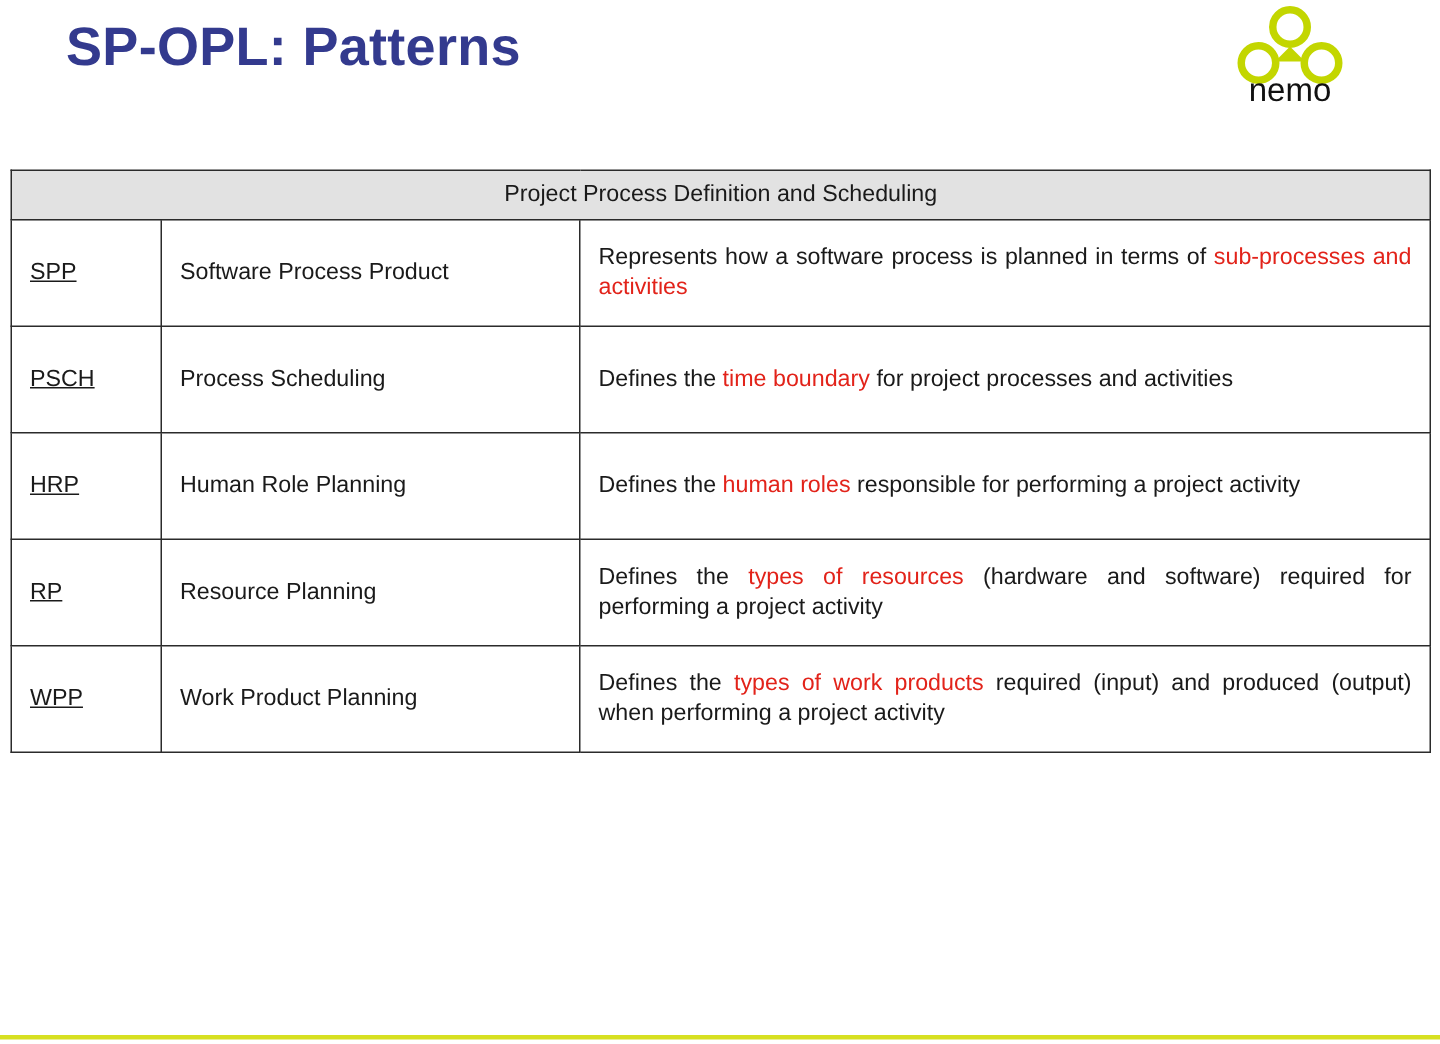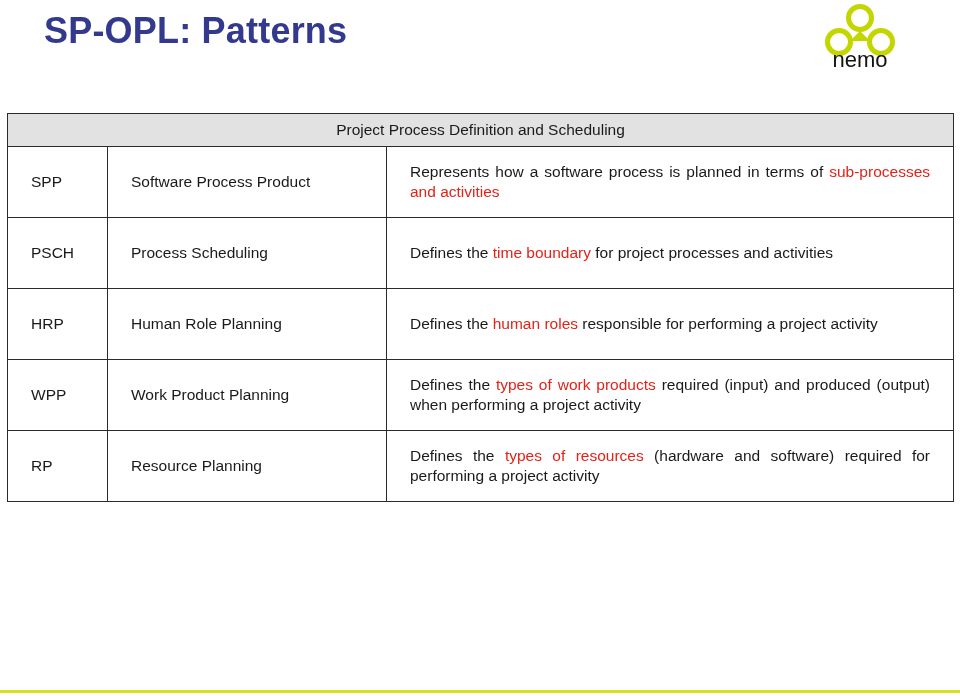--- a/index.html
+++ b/index.html
@@ -42,21 +42,21 @@
     position: absolute;
     left: 7px;
     top: 113px;
     width: 946px;
     border-collapse: collapse;
     table-layout: fixed;
   }
   .pattern-table td {
     border: 1px solid #2b2b2b;
     vertical-align: middle;
-    padding: 6px 23px;
+    padding: 6px 12px;
     font-size: 15.5px;
     color: #1a1a1a;
     line-height: 1.3;
   }
   .pattern-table .col-abbr  { width: 100px; }
   .pattern-table .col-name  { width: 279px; }
   .pattern-table .col-desc  { width: 567px; }
 
   .header-cell {
     background: #e2e2e2;
@@ -66,20 +66,21 @@
     padding: 10px 8px 12px 8px;
     border: 1px solid #2b2b2b;
     border-top: 2px solid #2b2b2b;
     font-weight: normal;
   }
 
   .cell-abbr {
     text-align: left;
     padding-left: 12px;
     font-size: 15.5px;
+    text-decoration: underline;
   }
   .cell-name {
     text-align: left;
     padding-left: 16px;
     font-size: 15.5px;
   }
   .cell-desc {
     text-align: justify;
     padding-left: 14px;
     padding-right: 10px;
@@ -141,25 +142,25 @@
         <td class="cell-abbr">PSCH</td>
         <td class="cell-name">Process Scheduling</td>
         <td class="cell-desc"><span>Defines the </span><span class="hl">time boundary</span><span> for project processes and activities</span></td>
       </tr>
       <tr class="row-tall">
         <td class="cell-abbr">HRP</td>
         <td class="cell-name">Human Role Planning</td>
         <td class="cell-desc"><span>Defines the </span><span class="hl">human roles</span><span> responsible for performing a project activity</span></td>
       </tr>
       <tr class="row-tall">
+        <td class="cell-abbr">RP</td>
+        <td class="cell-name">Resource Planning</td>
+        <td class="cell-desc"><span>Defines the </span><span class="hl">types of resources</span><span> (hardware and software) required for performing a project activity</span></td>
+      </tr>
+      <tr class="row-tall">
         <td class="cell-abbr">WPP</td>
         <td class="cell-name">Work Product Planning</td>
         <td class="cell-desc"><span>Defines the </span><span class="hl">types of work products</span><span> required (input) and produced (output) when performing a project activity</span></td>
-      </tr>
-      <tr class="row-tall">
-        <td class="cell-abbr">RP</td>
-        <td class="cell-name">Resource Planning</td>
-        <td class="cell-desc"><span>Defines the </span><span class="hl">types of resources</span><span> (hardware and software) required for performing a project activity</span></td>
       </tr>
     </tbody>
 </table>
 
 <div class="bottom-rule"></div>
 
 </body></html>

